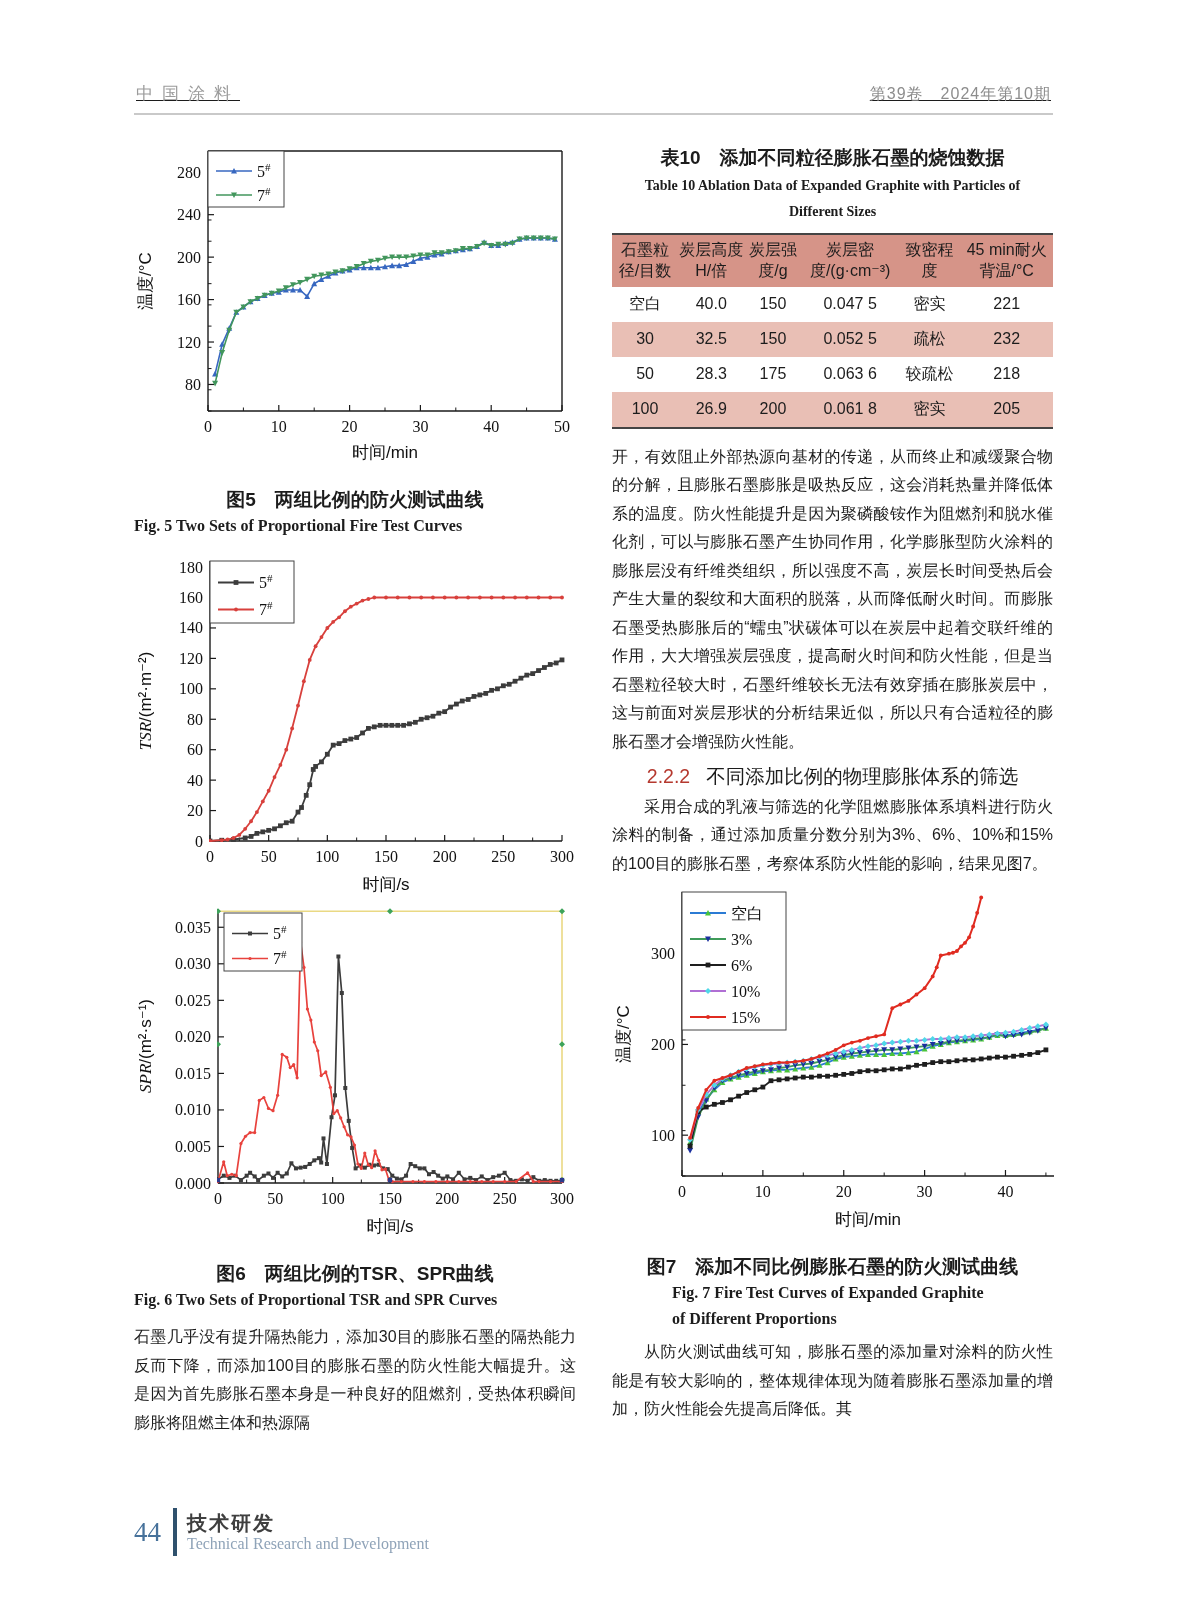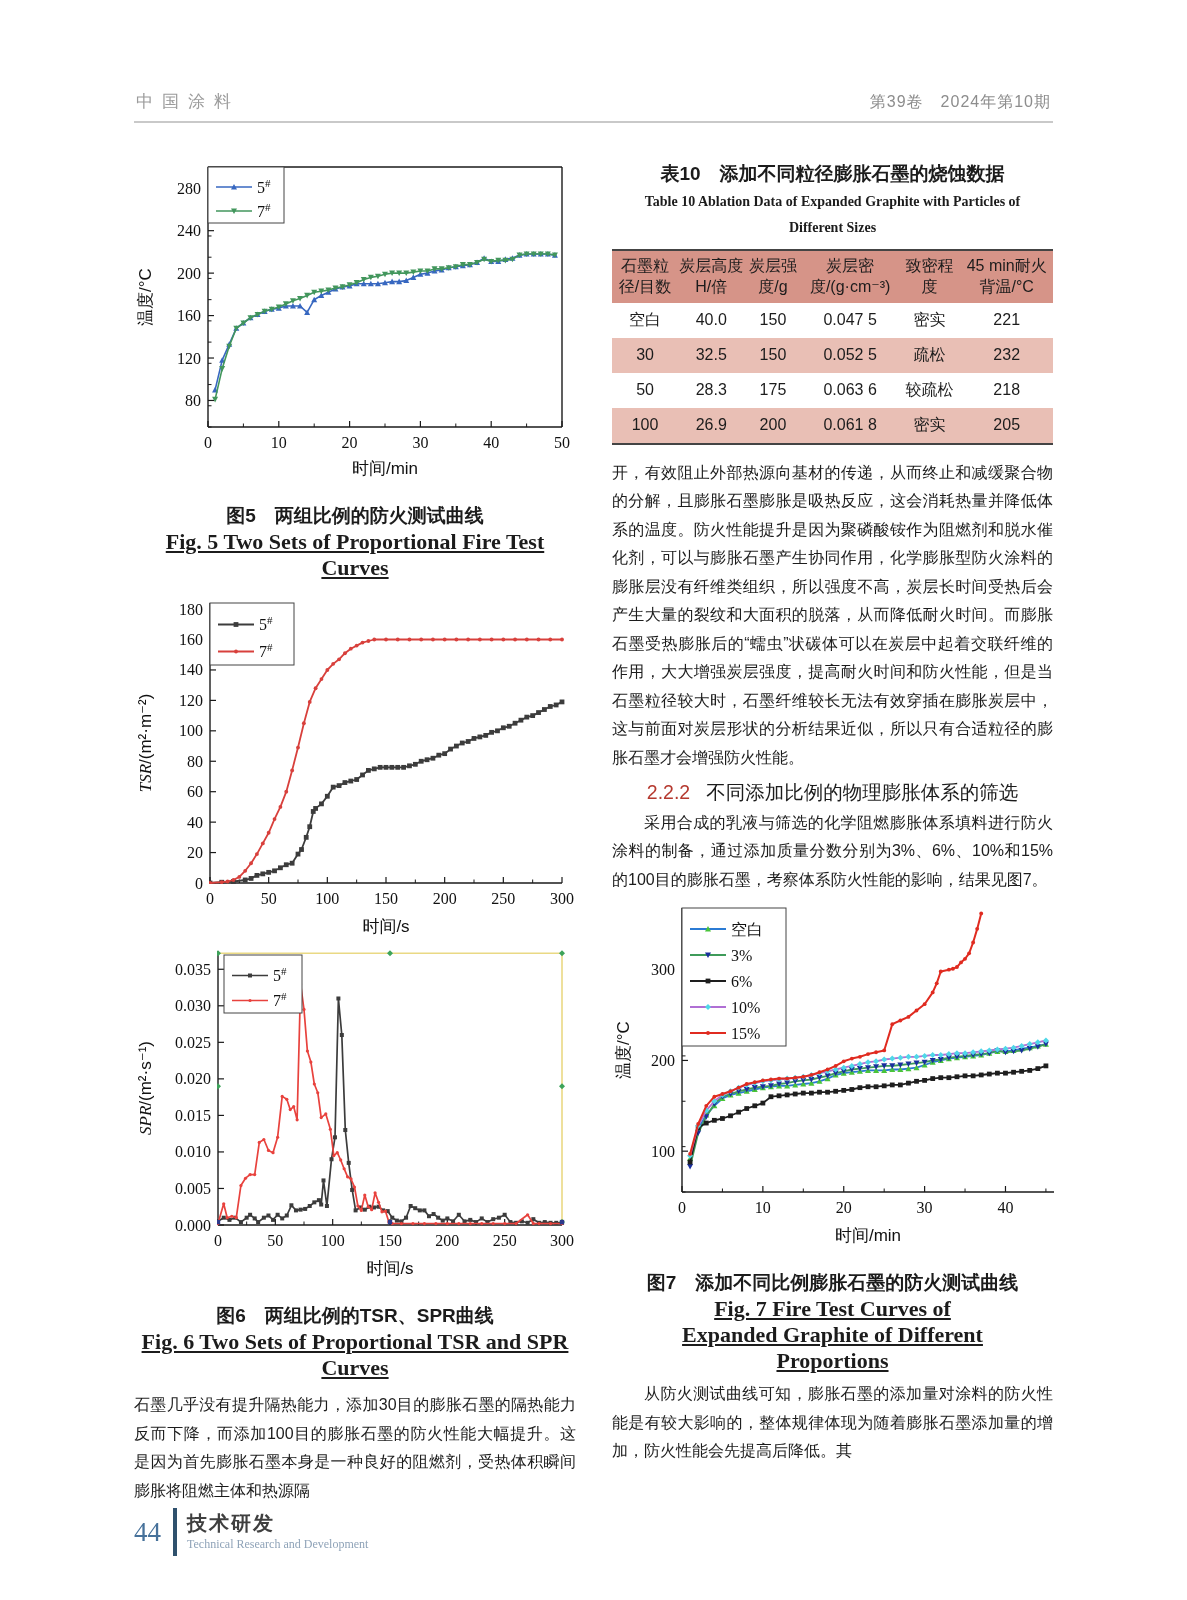--- a/index.html
+++ b/index.html
@@ -1,44 +1,44 @@
 <!DOCTYPE html>
 <html><head>
 <meta charset="utf-8">
 <style>
   html,body{margin:0;padding:0;background:#e8e8e8;}
   .page{position:relative;width:1187px;height:1600px;background:#ffffff;margin:0 auto;
         font-family:"Liberation Sans","DejaVu Sans",sans-serif;color:#1c1c1c;
         display:flex;flex-direction:column;box-sizing:border-box;overflow:hidden;}
   .hdr{display:flex;justify-content:space-between;align-items:flex-end;
-       margin:8px 134px;padding:82px 2px 8px 2px;border-bottom:2px solid #c9c9c9;}
+       margin:0 134px;padding:82px 2px 8px 2px;border-bottom:2px solid #c9c9c9;text-decoration:underline;}
   .hdr-journal{color:#9b9b9b;font-size:17px;letter-spacing:9px;}
   .hdr-issue{color:#8d8d8d;font-size:16px;letter-spacing:1px;}
   .cols{display:flex;gap:36px;margin:20px 134px 0 134px;}
   .col-l{width:442px;flex:none;}
   .col-r{width:441px;flex:none;}
   .cap-cn{font-weight:700;font-size:19px;text-align:center;margin-top:20px;line-height:26px;}
-  .cap-en{font-family:"Liberation Serif","DejaVu Serif",serif;font-weight:700;font-size:22px;
-          text-align:center;line-height:26px;margin-bottom:10px;text-decoration:underline;}
+  .cap-en{font-family:"Liberation Serif","DejaVu Serif",serif;font-weight:700;font-size:16px;
+          line-height:26px;margin-bottom:10px;}
   .body-text{font-size:16px;line-height:28.5px;text-align:justify;margin:0;}
   .indent{text-indent:2em;}
   .tbl-title-cn{font-weight:700;font-size:19px;text-align:center;line-height:26px;margin-top:10px;}
   .tbl-title-en{font-family:"Liberation Serif","DejaVu Serif",serif;font-weight:700;font-size:14px;
                 text-align:center;line-height:26px;margin:2px 6px 8px 6px;}
   table.tbl10{width:100%;border-collapse:collapse;font-size:16px;
               border-top:2px solid #444;border-bottom:2px solid #444;}
   table.tbl10 th{font-weight:400;padding:5px 1px;line-height:1.3;text-align:center;margin-top:42px;}
   table.tbl10 td{padding:7px 1px;text-align:center;}
   .sec-head{font-size:19.5px;line-height:28.5px;margin:6px 0 2px 0;text-align:center;}
   .sec-no{color:#b5392f;margin-right:16px;}
   .ftr{margin:auto 0 0 134px;padding-bottom:44px;display:flex;align-items:center;}
   .ftr-page{font-family:"Liberation Serif","DejaVu Serif",serif;font-size:27px;color:#46719a;margin-right:12px;}
   .ftr-bar{width:4px;height:48px;background:#2f516d;margin-right:10px;}
   .ftr-cn{font-weight:700;font-size:20px;color:#3f3f3f;letter-spacing:2px;line-height:24px;}
-  .ftr-en{font-family:"Liberation Serif","DejaVu Serif",serif;font-size:12px;color:#8fa3b8;line-height:18px;}
+  .ftr-en{font-family:"Liberation Serif","DejaVu Serif",serif;font-size:16px;color:#8fa3b8;line-height:18px;}
   svg.chart{display:block;}
   figure{margin:0;}
 </style>
 </head>
 <body>
 
 <div class="page">
 
   <div class="hdr">
     <span class="hdr-journal">中国涂料</span>

